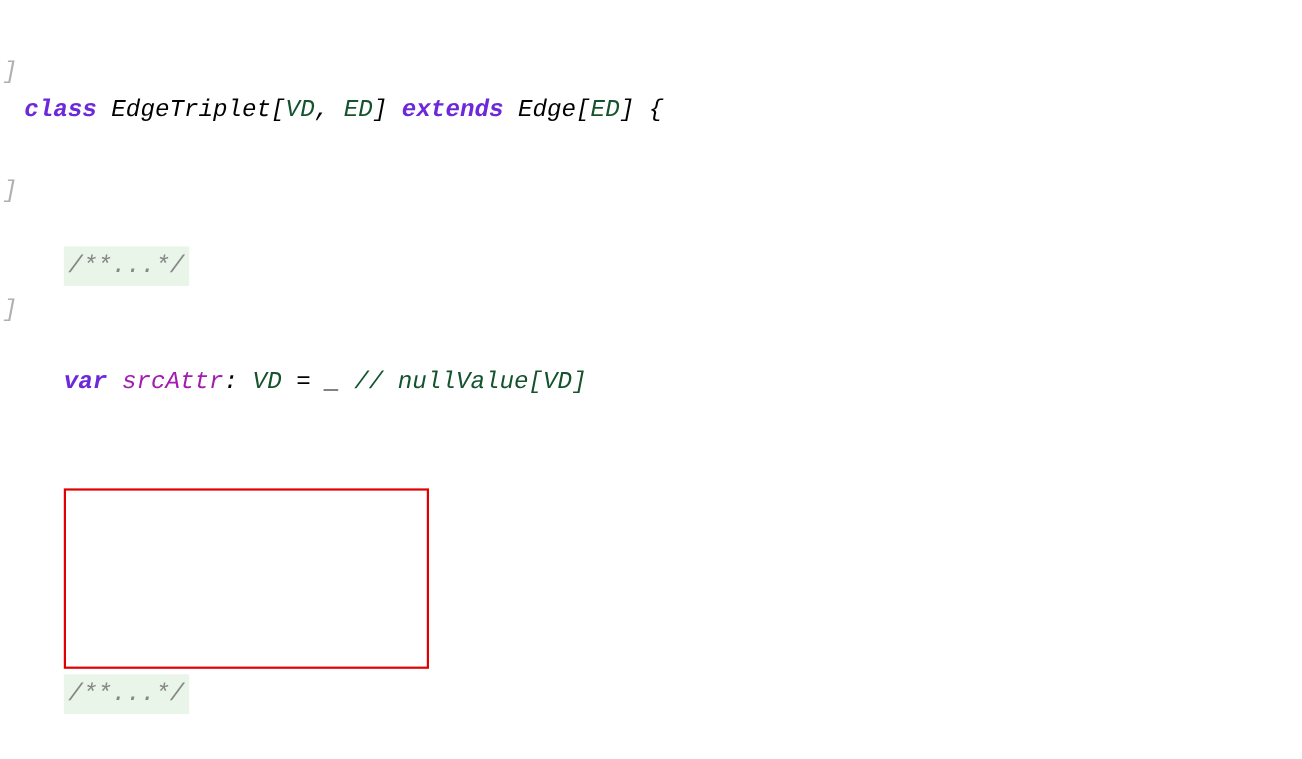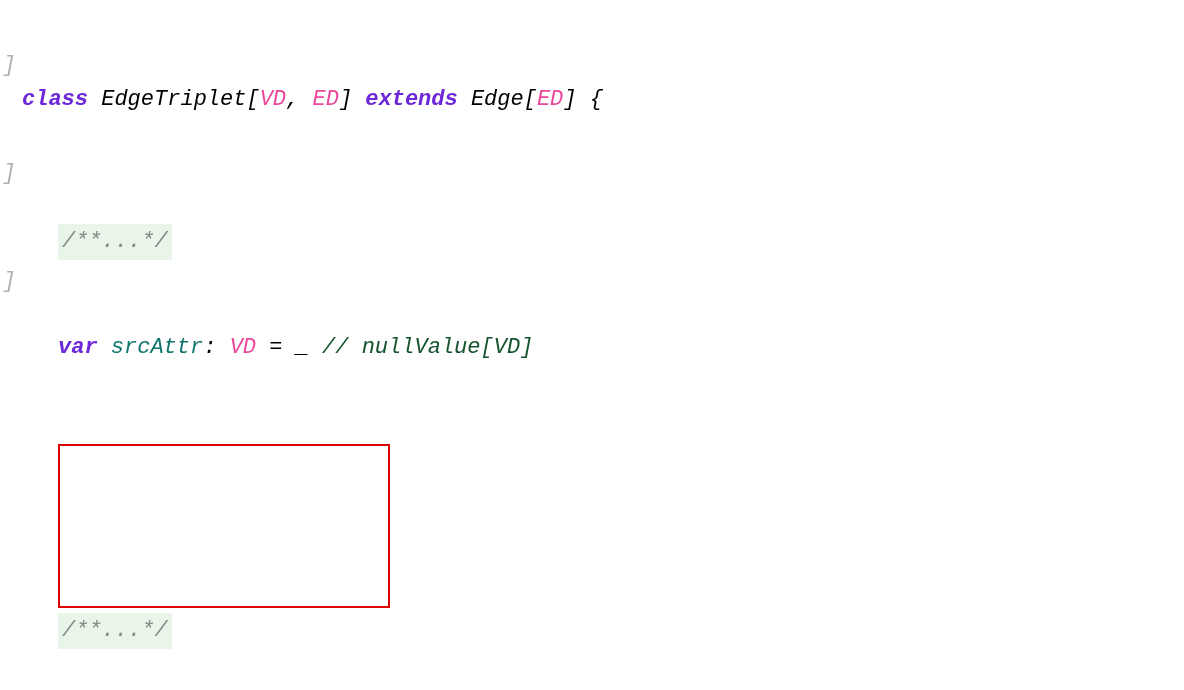--- a/index.html
+++ b/index.html
@@ -27,22 +27,22 @@
     line-height: 36px;
     text-align: center;
   }
   .code {
     padding-left: 22px;
     white-space: pre;
   }
   .line { height: 36px; line-height: 36px; }
   .indent { padding-left: 36px; }
   .kw { color: #6d28d9; font-weight: bold; }
-  .tp { color: #ec4899; }
-  .fld { color: #0f766e; }
+  .tp { color: #14532d; }
+  .fld { color: #a21caf; }
   .cmt { color: #14532d; }
   .doc {
     background: #e8f5e8;
     color: #878787;
     padding: 0 4px;
     display: inline-block;
   }
   .redbox {
     border: 2px solid #e00000;
     position: absolute;

